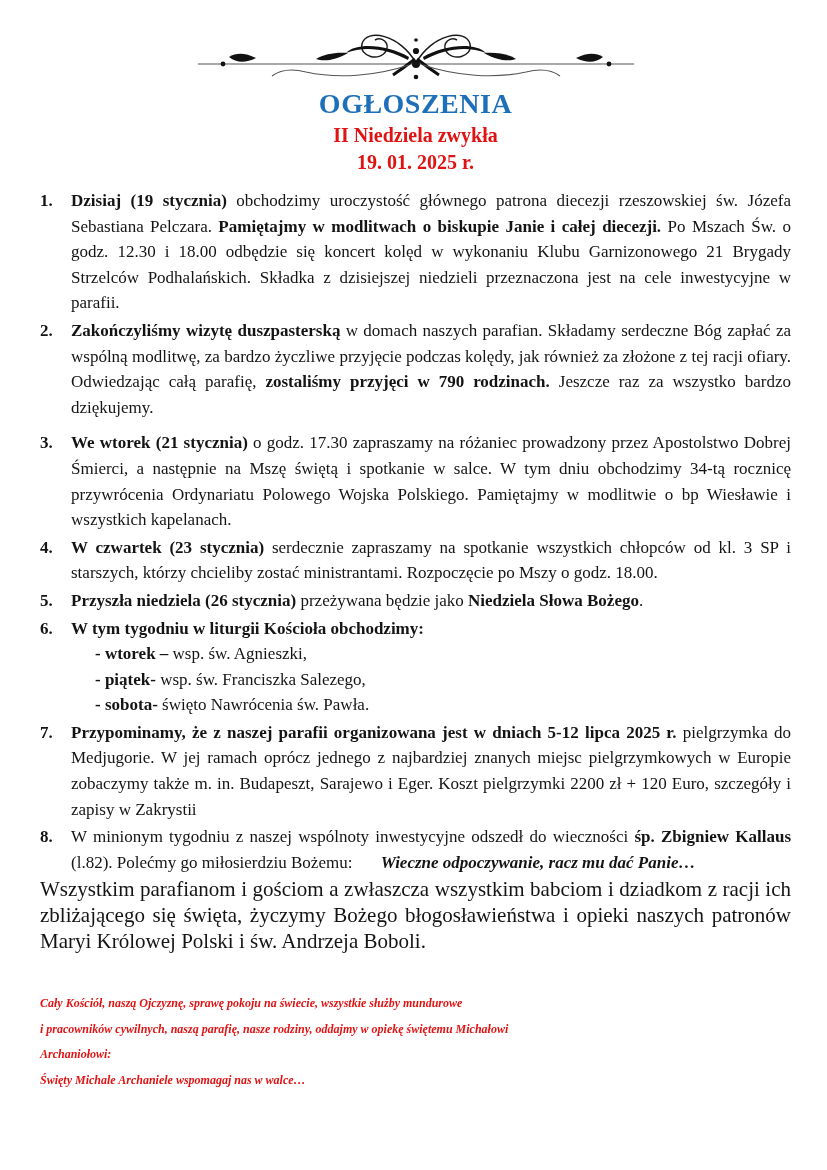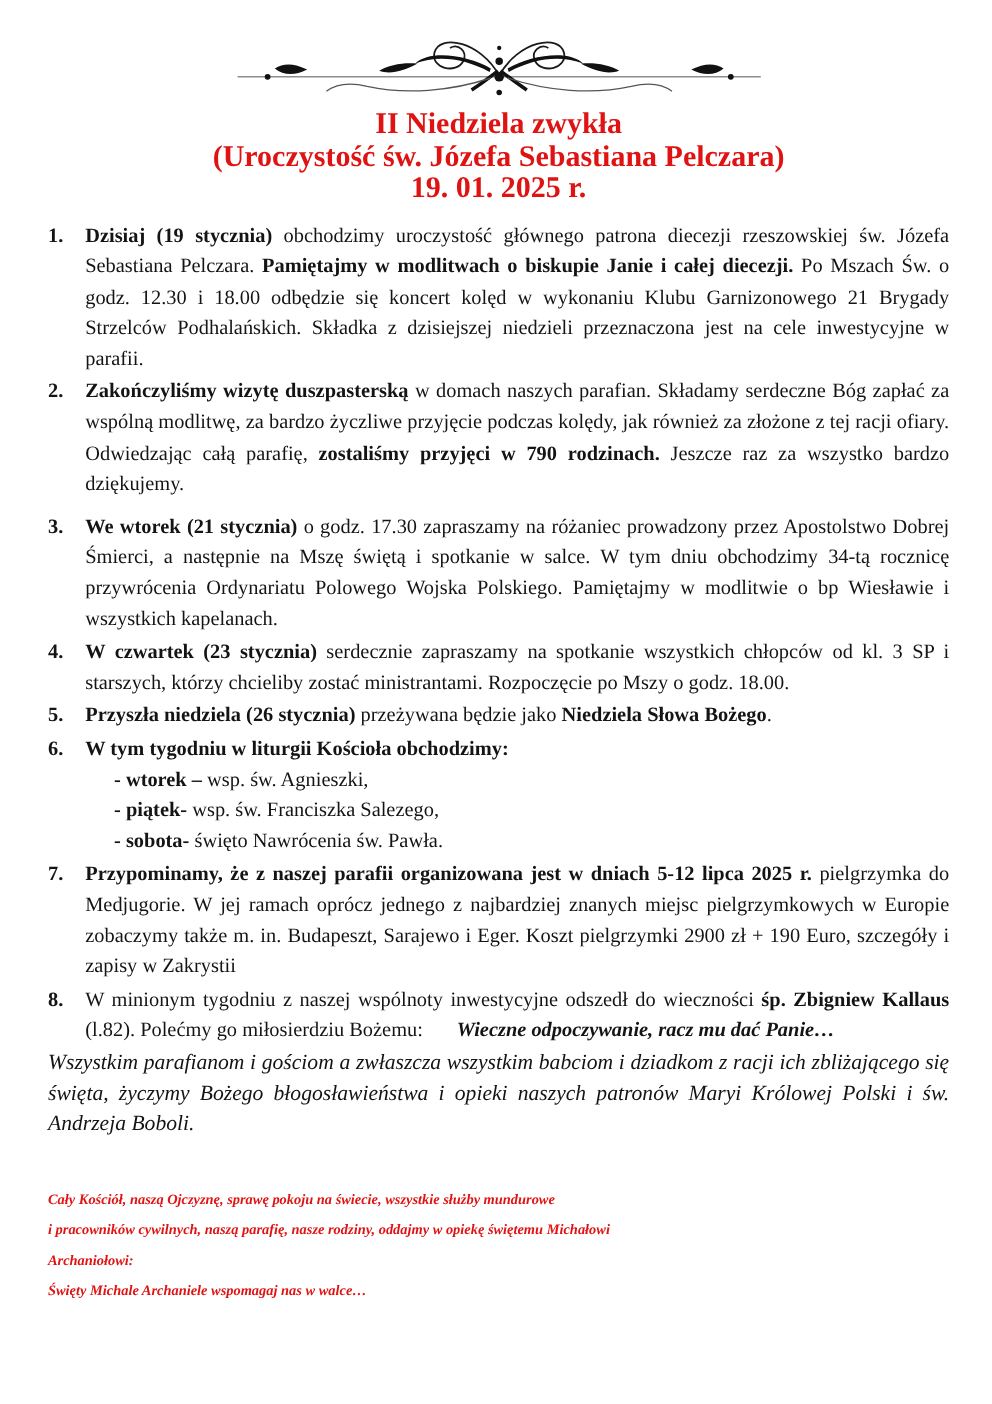--- a/index.html
+++ b/index.html
@@ -12,35 +12,35 @@
   .page { padding: 26px 36px 0 40px; }
 
   .ornament-wrap { text-align: center; }
   .ornament { display: inline-block; width: 440px; height: 58px; }
 
   .title {
     text-align: center; font-weight: bold; font-size: 28px;
     letter-spacing: 0.5px; color: var(--blue); margin-top: 0px;
   }
   .sub {
-    text-align: center; font-weight: bold; font-size: 25px;
+    text-align: center; font-weight: bold; font-size: 20px;
     line-height: 26.5px; color: var(--red);
   }
   .sub.first { margin-top: 2px; }
 
   .list { margin-top: 13px; }
   .item { display: flex; font-size: 17px; line-height: 25.6px; margin-bottom: 2px; }
   .item:nth-child(3) { margin-top: 10px; }
   .item .num { flex: 0 0 31px; font-weight: bold; }
   .item .body { flex: 1; text-align: justify; }
   .seg-b { font-weight: bold; }
   .seg-i { font-style: italic; margin-left: 24px; }
   .subline { margin-left: 24px; text-align: left; }
 
-  .closing { font-size: 18px; line-height: 25.6px; text-align: justify; margin-top: 2px; font-style: italic; }
+  .closing { font-size: 21px; line-height: 25.6px; text-align: justify; margin-top: 2px; }
 
   .footer {
     margin-top: 37px; text-align: left; color: var(--red);
     font-weight: bold; font-style: italic; font-size: 12px; line-height: 25.5px;
   }
 </style>
 </head>
 <body style="background: rgb(255, 255, 255); color: rgb(20, 20, 20);">
 
 <div class="page">
@@ -58,22 +58,22 @@
         <circle cx="27" cy="38" r="2.4" fill="#111"></circle>
       </g>
       <use href="#fl-left" transform="translate(440,0) scale(-1,1)"></use>
       <circle cx="220" cy="14" r="1.8" fill="#111"></circle>
       <circle cx="220" cy="25" r="3.1" fill="#111"></circle>
       <circle cx="220" cy="38" r="4.0" fill="#111"></circle>
       <circle cx="220" cy="51" r="2.3" fill="#111"></circle>
     </svg>
   </div>
 
+  <div class="title">OGŁOSZENIA</div>
   <div class="sub first">II Niedziela zwykła</div>
-  <div class="sub">(Uroczystość św. Józefa Sebastiana Pelczara)</div>
   <div class="sub">19. 01. 2025 r.</div>
 
   <div class="list">
       <div class="item">
         <span class="num">1.</span>
         <div class="body"><span class="seg-b">Dzisiaj (19 stycznia) </span><span>obchodzimy uroczystość głównego patrona diecezji rzeszowskiej św. Józefa Sebastiana Pelczara. </span><span class="seg-b">Pamiętajmy w modlitwach o biskupie Janie i całej diecezji. </span><span>Po Mszach Św. o godz. 12.30 i 18.00 odbędzie się koncert kolęd w wykonaniu Klubu Garnizonowego 21 Brygady Strzelców Podhalańskich. Składka z dzisiejszej niedzieli przeznaczona jest na cele inwestycyjne w parafii.</span></div>
       </div>
       <div class="item">
         <span class="num">2.</span>
         <div class="body"><span class="seg-b">Zakończyliśmy wizytę duszpasterską </span><span>w domach naszych parafian. Składamy serdeczne Bóg zapłać za wspólną modlitwę, za bardzo życzliwe przyjęcie podczas kolędy, jak również za złożone z tej racji ofiary. Odwiedzając całą parafię, </span><span class="seg-b">zostaliśmy przyjęci w 790 rodzinach. </span><span>Jeszcze raz za wszystko bardzo dziękujemy.</span></div>
@@ -89,21 +89,21 @@
       <div class="item">
         <span class="num">5.</span>
         <div class="body"><span class="seg-b">Przyszła niedziela (26 stycznia) </span><span>przeżywana będzie jako </span><span class="seg-b">Niedziela Słowa Bożego</span><span>.</span></div>
       </div>
       <div class="item">
         <span class="num">6.</span>
         <div class="body"><span class="seg-b">W tym tygodniu w liturgii Kościoła obchodzimy:</span><div class="subline"><span class="seg-b">- wtorek – </span><span>wsp. św. Agnieszki,</span></div><div class="subline"><span class="seg-b">- piątek- </span><span>wsp. św. Franciszka Salezego,</span></div><div class="subline"><span class="seg-b">- sobota- </span><span>święto Nawrócenia św. Pawła.</span></div></div>
       </div>
       <div class="item">
         <span class="num">7.</span>
-        <div class="body"><span class="seg-b">Przypominamy, że z naszej parafii organizowana jest w dniach 5-12 lipca 2025 r. </span><span>pielgrzymka do Medjugorie. W jej ramach oprócz jednego z najbardziej znanych miejsc pielgrzymkowych w Europie zobaczymy także m. in. Budapeszt, Sarajewo i Eger. Koszt pielgrzymki 2900 zł + 190 Euro, szczegóły i zapisy w Zakrystii</span></div>
+        <div class="body"><span class="seg-b">Przypominamy, że z naszej parafii organizowana jest w dniach 5-12 lipca 2025 r. </span><span>pielgrzymka do Medjugorie. W jej ramach oprócz jednego z najbardziej znanych miejsc pielgrzymkowych w Europie zobaczymy także m. in. Budapeszt, Sarajewo i Eger. Koszt pielgrzymki 2200 zł + 120 Euro, szczegóły i zapisy w Zakrystii</span></div>
       </div>
       <div class="item">
         <span class="num">8.</span>
         <div class="body"><span>W minionym tygodniu z naszej wspólnoty inwestycyjne odszedł do wieczności </span><span class="seg-b">śp. Zbigniew Kallaus </span><span>(l.82). Polećmy go miłosierdziu Bożemu: </span><span class="seg-b seg-i">Wieczne odpoczywanie, racz mu dać Panie…</span></div>
       </div>
     </div>
 
   <div class="closing"><span>Wszystkim parafianom i gościom a zwłaszcza wszystkim babciom i dziadkom z racji ich zbliżającego się święta,  życzymy Bożego błogosławieństwa i opieki naszych patronów Maryi Królowej Polski i św. Andrzeja Boboli.</span></div>
 
   <div class="footer">

